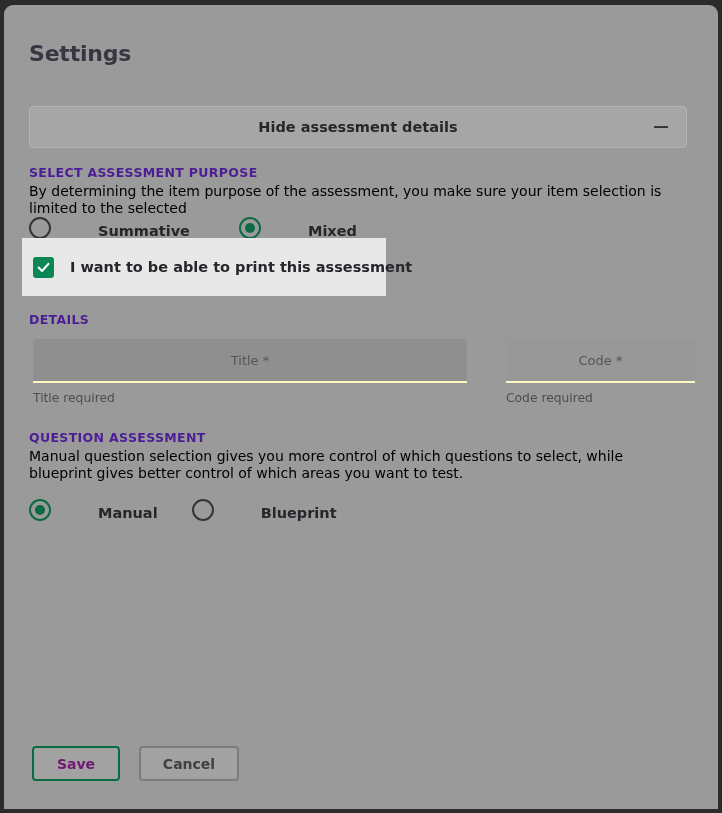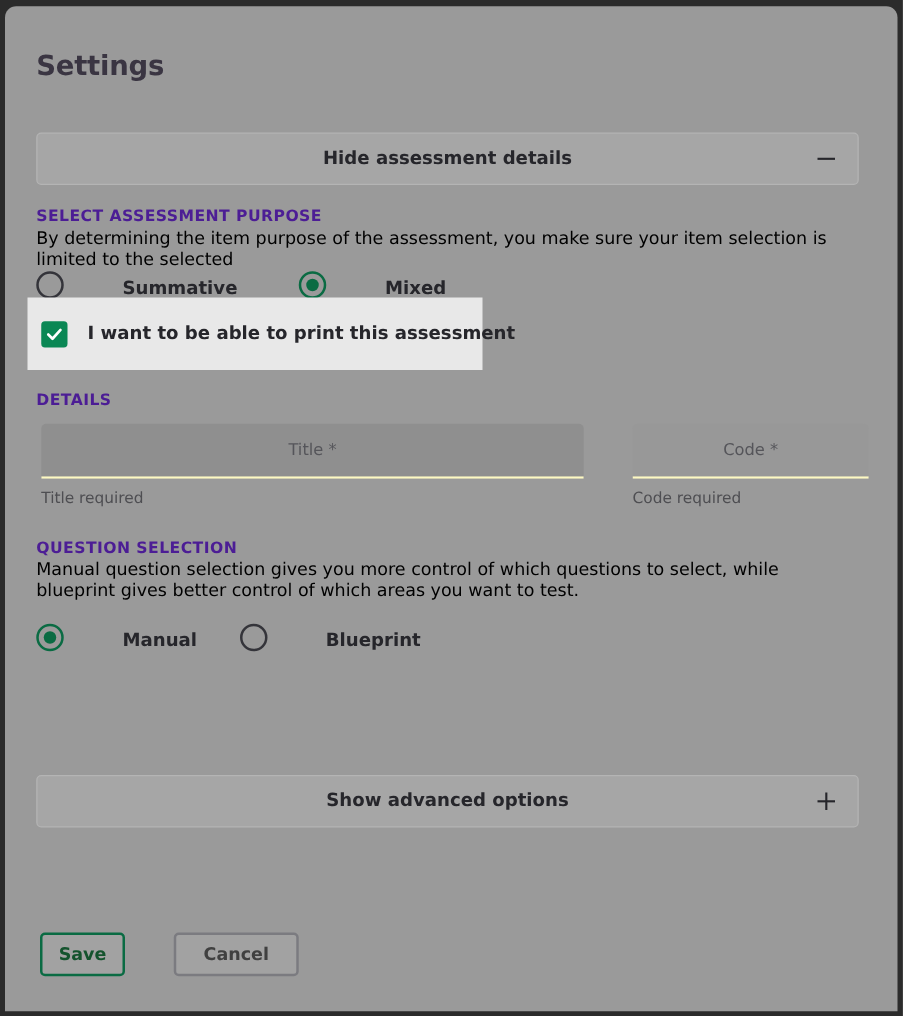--- a/index.html
+++ b/index.html
@@ -208,23 +208,23 @@
     display: flex;
     align-items: center;
     justify-content: center;
     font-size: 14px;
     font-weight: bold;
     cursor: pointer;
   }
   #save-button {
     left: 28px;
     top: 741px;
-    width: 68px;
+    width: 88px;
     border: 2px solid #0a6b43;
-    color: #14532d;
+    color: #701a75;
   }
   #cancel-button {
     left: 135px;
     top: 741px;
     width: 100px;
     border: 2px solid #7b7b80;
     color: #404040;
   }
 </style>
 </head>
@@ -274,41 +274,32 @@
     <div class="field-wrap" id="title-field-wrap">
       <input class="text-field" id="title-input" type="text" value="" placeholder="Title *" style="">
       <div class="field-hint">Title required</div>
     </div>
 
     <div class="field-wrap" id="code-field-wrap">
       <input class="text-field" id="code-input" type="text" value="" placeholder="Code *" style="">
       <div class="field-hint">Code required</div>
     </div>
 
-    <div class="group-label" id="qsel-label">QUESTION SELECTION</div>
+    <div class="group-label" id="qsel-label">QUESTION ASSESSMENT</div>
     <div class="group-desc" id="qsel-desc">Manual question selection gives you more control of which questions to select, while blueprint gives better control of which areas you want to test.</div>
 
     <div class="radio-row" id="qsel-radios">
       <div class="radio-option selected" style="margin-right:34px;">
         <span class="radio-dot"></span>
         <span class="radio-text">Manual</span>
       </div>
       <div class="radio-option">
         <span class="radio-dot"></span>
         <span class="radio-text">Blueprint</span>
       </div>
     </div>
 
-    <div class="section-bar" id="show-advanced-bar">
-      <span class="bar-label">Show advanced options</span>
-      <span class="bar-toggle-icon">
-        <svg width="16" height="16" viewBox="0 0 16 16">
-          <rect x="1" y="7.2" width="14" height="1.7" fill="currentColor"></rect>
-          <rect x="7.2" y="1" width="1.7" height="14" fill="currentColor"></rect>
-        </svg>
-      </span>
-    </div>
 
     <div class="footer-btn" id="save-button">Save</div>
     <div class="footer-btn" id="cancel-button">Cancel</div>
 
   </div>
 </div>
 
 </body></html>

